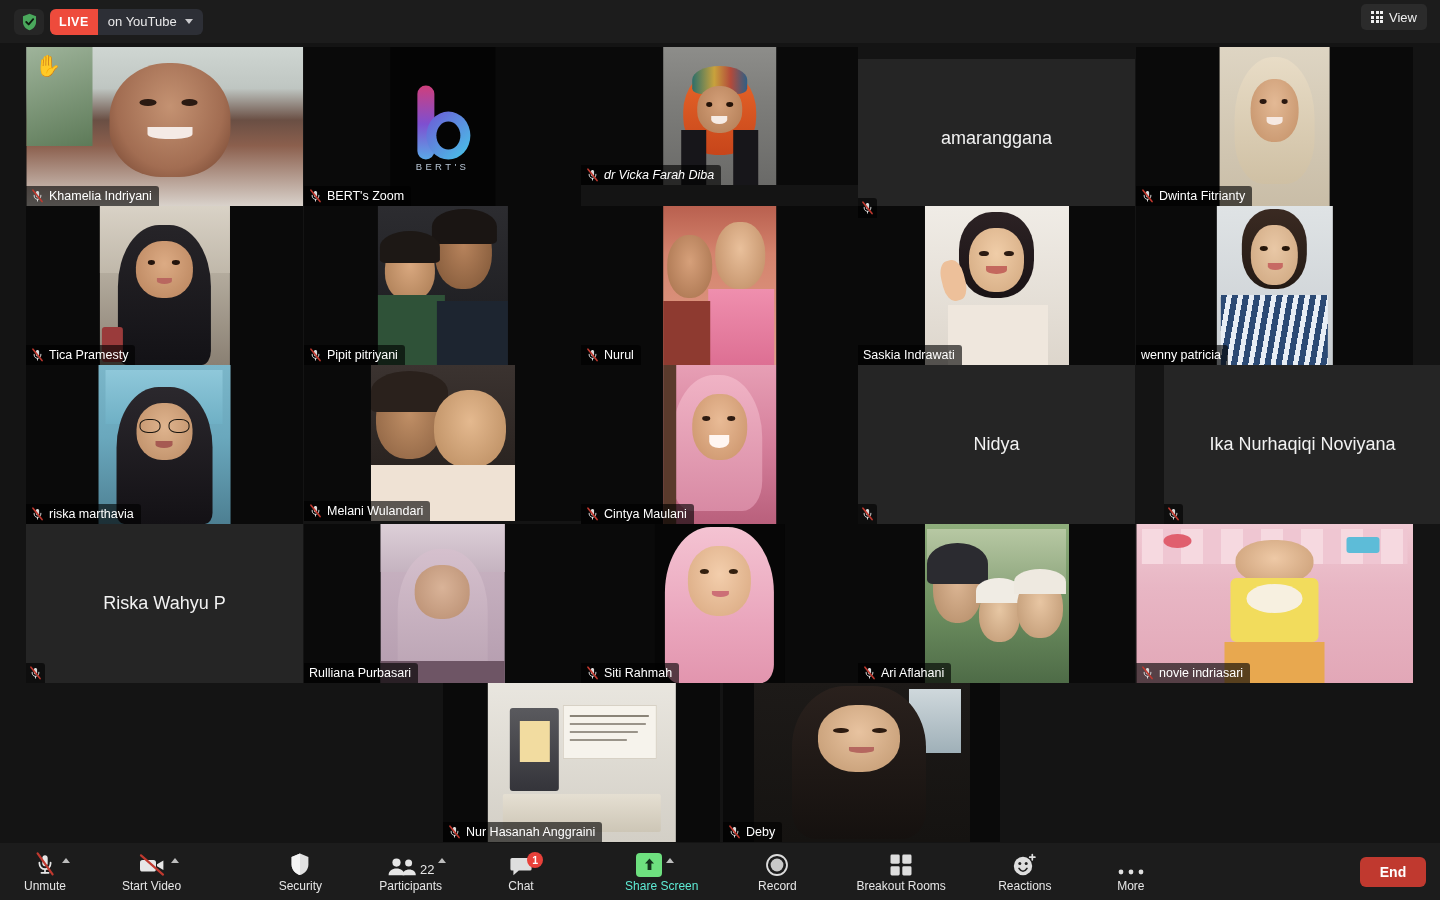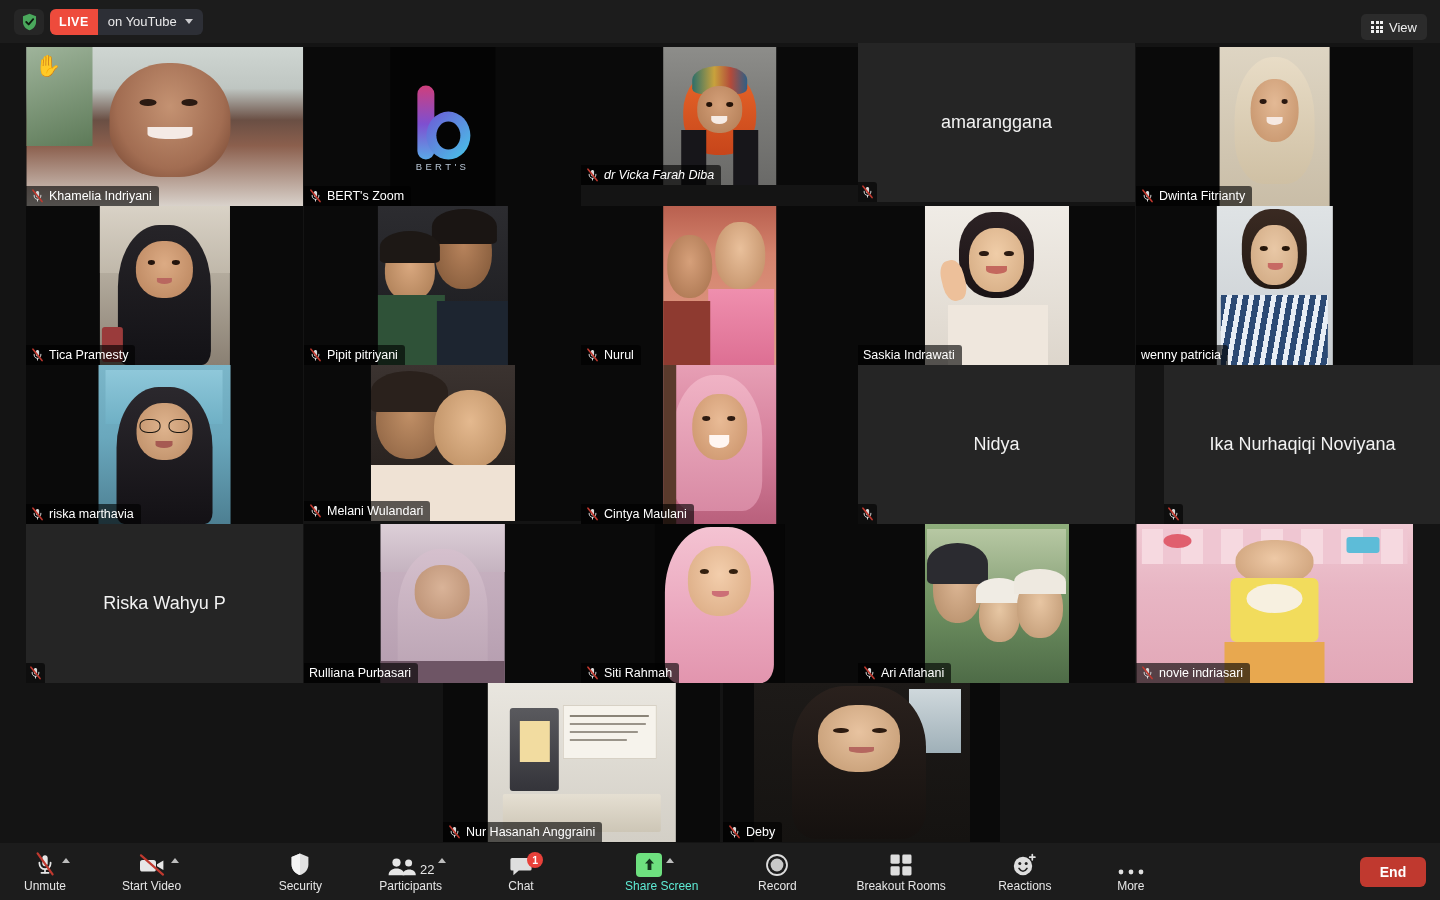--- a/index.html
+++ b/index.html
@@ -27,21 +27,21 @@
   }
   .shield-ico { width: 17px; height: 18px; display:block; }
   .live-badge {
     background: #ee4b3c; color: #fff; font-size: 12.5px; font-weight: bold;
     letter-spacing: .5px; padding: 0 9px; height: 26px; display: flex; align-items: center;
   }
   .live-text { color: #e9e9ea; font-size: 13px; padding: 0 8px 0 10px; font-weight: 500;}
   .caret-dn { width: 0; height: 0; border-left: 4.5px solid transparent; border-right: 4.5px solid transparent;
     border-top: 5px solid #c9c9cc; margin-right: 10px; }
   .view-btn {
-    position: absolute; right: 13px; top: 14px;
+    position: absolute; right: 13px; top: 4px;
     background: #2b2b2b; border-radius: 5px; height: 26px;
     display: flex; align-items: center; gap: 6px; padding: 0 10px;
     color: #efefef; font-size: 13px;
   }
   .grid-ico { display: grid; grid-template-columns: repeat(3,3px); grid-template-rows: repeat(3,3px); gap: 1.3px; }
   .grid-ico i { background: #efefef; display: block; width:3px; height:3px;}
 
   
   .gallery { position: absolute; top: 43px; left: 0; width: 1440px; height: 800px; }
   .tile {
@@ -197,21 +197,21 @@
             <svg class="mute-ico" viewBox="0 0 16 17">
     <path d="M8 2.2c-1.1 0-1.95.86-1.95 1.93v4.2c0 1.07.85 1.93 1.95 1.93s1.95-.86 1.95-1.93v-4.2C9.95 3.06 9.1 2.2 8 2.2z" fill="#d9d9d9"></path>
     <path d="M3.9 7.6v.9c0 2.27 1.84 4.1 4.1 4.1s4.1-1.83 4.1-4.1v-.9" stroke="#d9d9d9" stroke-width="1.2" fill="none" stroke-linecap="round"></path>
     <path d="M8 12.6v2.2" stroke="#d9d9d9" stroke-width="1.2" stroke-linecap="round"></path>
     <path d="M2.4 1.3 L13.6 15.4" stroke="#c0392f" stroke-width="2" stroke-linecap="round"></path>
   </svg>
           </span>
         <span>dr Vicka Farah Diba</span>
       </div>
       </div>
-      <div class="tile" style="left: 858px; top: 0; width: 277px; height: 159px;">
+      <div class="tile" style="left: 858px; top: 16px; width: 277px; height: 159px;">
         <div class="avatar-name">amaranggana</div>
         <div class="nameplate noname">
         <span>
             <svg class="mute-ico" viewBox="0 0 16 17">
     <path d="M8 2.2c-1.1 0-1.95.86-1.95 1.93v4.2c0 1.07.85 1.93 1.95 1.93s1.95-.86 1.95-1.93v-4.2C9.95 3.06 9.1 2.2 8 2.2z" fill="#d9d9d9"></path>
     <path d="M3.9 7.6v.9c0 2.27 1.84 4.1 4.1 4.1s4.1-1.83 4.1-4.1v-.9" stroke="#d9d9d9" stroke-width="1.2" fill="none" stroke-linecap="round"></path>
     <path d="M8 12.6v2.2" stroke="#d9d9d9" stroke-width="1.2" stroke-linecap="round"></path>
     <path d="M2.4 1.3 L13.6 15.4" stroke="#c0392f" stroke-width="2" stroke-linecap="round"></path>
   </svg>
           </span>

